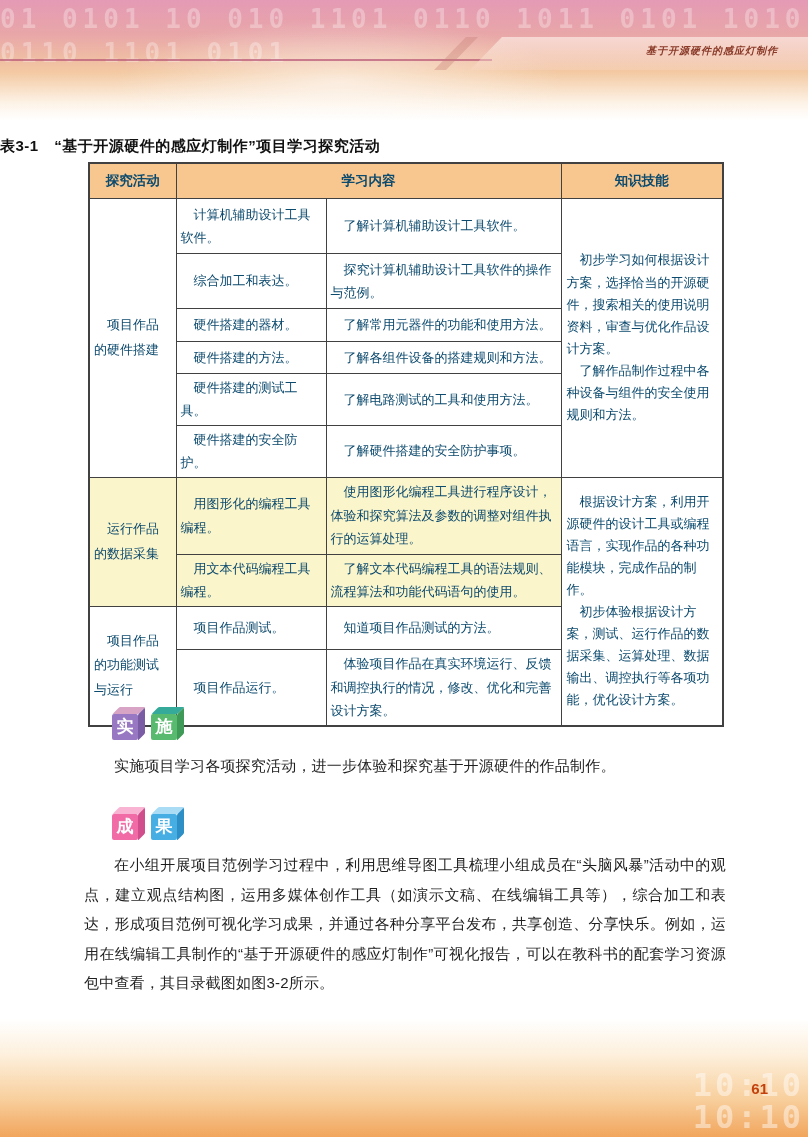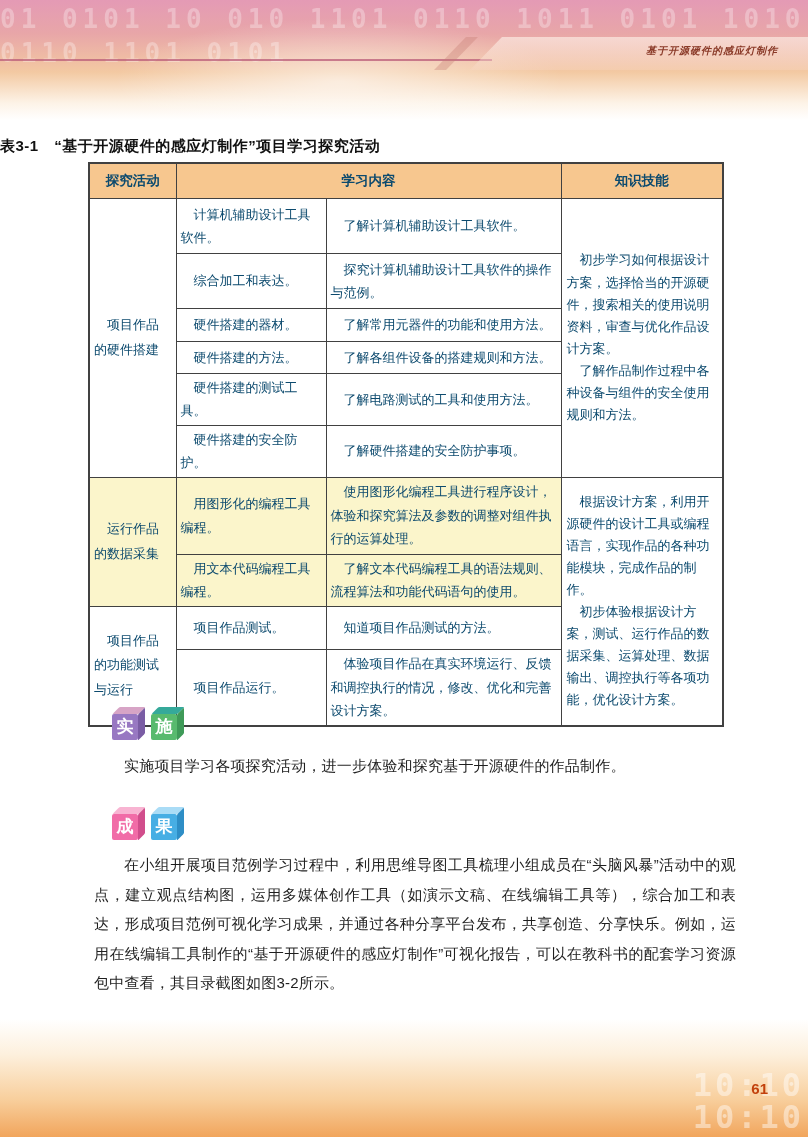--- a/index.html
+++ b/index.html
@@ -96,21 +96,21 @@
   .cube-res-1 .cube-side{background:#d14e8c;}
   .cube-res-2 .cube-front{background:#47aee4;}
   .cube-res-2 .cube-top{background:#aadcf6;}
   .cube-res-2 .cube-side{background:#2e8ec6;}
   .badge-implement{top:707px;left:112px;}
   .badge-result{top:807px;left:112px;}
   
   .body-text{
     position:absolute;left:84px;width:642px;
     font-size:15px;line-height:29.5px;text-align:justify;color:#1f1f1f;
-    text-indent:2em;letter-spacing:0.2px;margin-left:10px;
+    text-indent:2em;letter-spacing:0.2px;
   }
   .text-implement{top:751px;}
   .text-result{top:850px;}
   
   .footer{
     position:absolute;bottom:0;left:0;width:808px;height:118px;
     background:linear-gradient(180deg,#ffffff 0%,#fdf0dd 30%,#f8cf9d 68%,#f1a55c 100%);
   }
   .footer-clock{
     position:absolute;right:4px;bottom:4px;

